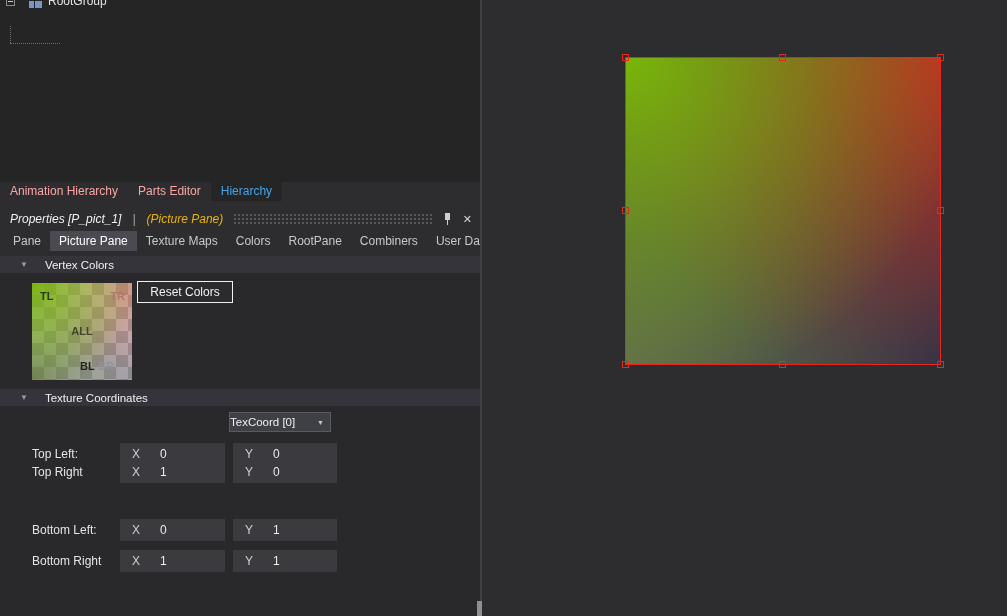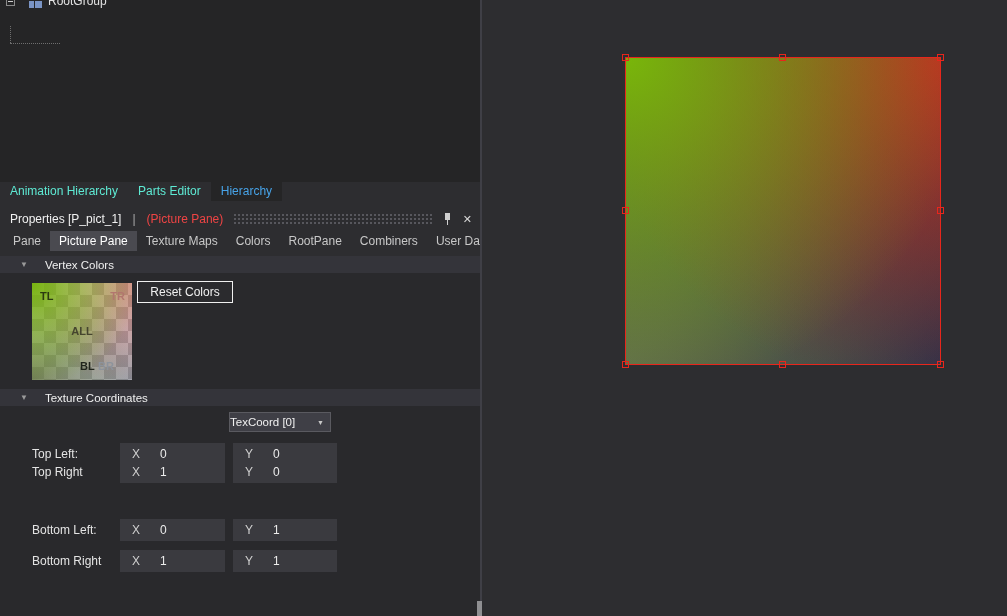--- a/index.html
+++ b/index.html
@@ -22,27 +22,27 @@
     background-image:linear-gradient(to right, transparent 5px, #252526 5px, #252526 6px, transparent 6px),
                      linear-gradient(to bottom, transparent 5px, #252526 5px, #252526 6px, transparent 6px); }
   .icon-null { width:21px; height:13px; margin-left:11px; background:#242422; border:1px solid #b8860b;
     color:#dca43c; font-size:6px; font-weight:bold; display:flex; align-items:center; justify-content:center; flex:0 0 auto; letter-spacing:.3px; }
   .icon-pict { position:relative; width:13px; height:13px; margin-left:0; background:#4aa05a; border:1px solid #2f7040; flex:0 0 auto; }
   .icon-pict::after { content:""; position:absolute; right:1px; top:1px; width:5px; height:4px; background:#bfe0a8; }
   .tree-vline { position:absolute; left:10px; top:26px; height:17px; border-left:1px dotted #6e6e6e; }
   .tree-hline { position:absolute; left:10px; top:43px; width:50px; border-top:1px dotted #6e6e6e; }
 
   .dock-tabs { position:absolute; left:0; top:182px; width:480px; height:19px; display:flex; background:#2d2d30; }
-  .dock-tab { padding:0 10px; line-height:19px; color:#5eead4; cursor:default; }
+  .dock-tab { padding:0 10px; line-height:19px; color:#fca5a5; cursor:default; }
   .dock-tab.active { background:#252526; color:#47a3e8; }
 
-  .props-header { position:absolute; left:0; top:208px; width:480px; height:21px; display:flex; align-items:center; }
+  .props-header { position:absolute; left:0; top:208px; width:480px; height:21px; display:flex; align-items:center;font-style:italic; }
   .props-title { margin-left:10px; color:#f1f1f1; }
   .props-sep { margin:0 11px; color:#a8a8a8; }
-  .props-subtitle { color:#ef4444; }
+  .props-subtitle { color:#eab308; }
   .props-grip { flex:1; height:11px; margin:0 9px 0 10px;
     background-image:radial-gradient(#57575d 1px, transparent 1.3px); background-size:4px 4px; }
   .pin-icon { position:relative; width:12px; height:14px; margin-right:9px; flex:0 0 auto; }
   .pin-icon::before { content:""; position:absolute; left:3px; top:1px; width:5px; height:7px; background:#cfcfcf; }
   .pin-icon::after { content:""; position:absolute; left:5px; top:8px; width:1px; height:5px; background:#cfcfcf; }
   .close-icon { margin-right:8px; color:#d8d8d8; font-size:11px; line-height:14px; }
 
   .props-tabs { position:absolute; left:4px; top:231px; height:20px; display:flex; }
   .ptab { padding:0 9px; line-height:20px; color:#c8c8c8; white-space:nowrap; }
   .ptab.active { background:#4a4a50; color:#ffffff; }

